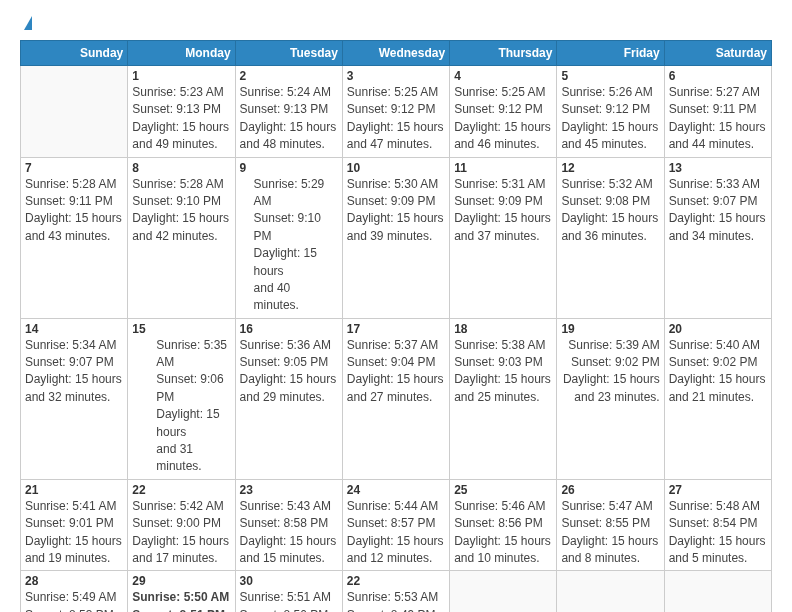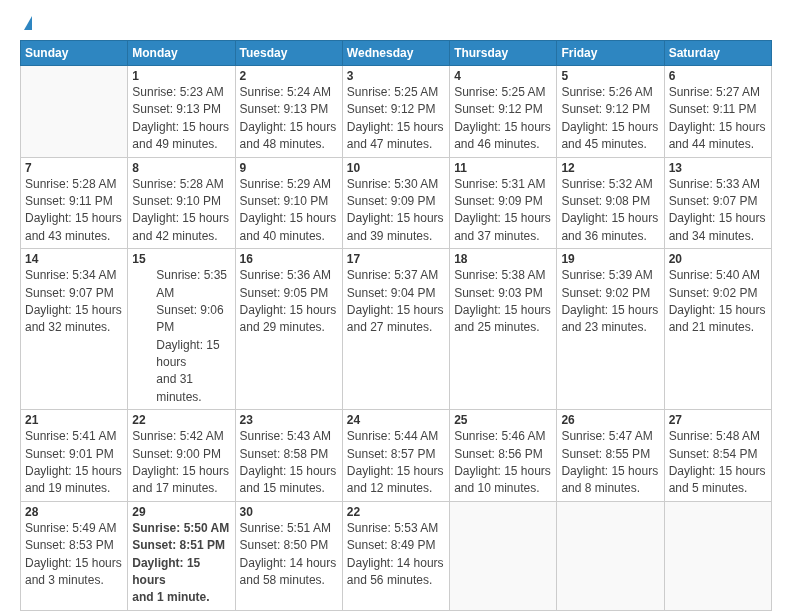--- a/index.html
+++ b/index.html
@@ -72,21 +72,21 @@
       border-collapse: collapse;
       width: 100%;
       table-layout: fixed;
     }
     .calendar th {
       background-color: #2e86c1;
       color: white;
       font-size: 12px;
       font-weight: bold;
       padding: 5px 4px;
-      text-align: left;
+      text-align: right;
       border: 1px solid #2471a3;
     }
     .calendar td {
       vertical-align: top;
       border: 1px solid #ccc;
       padding: 3px 4px;
       font-size: 9.5px;
       color: #333;
       height: 88px;
     }
@@ -198,21 +198,21 @@
           </td>
           <td>
             <span class="day-number">8</span>
             <div class="day-info" style="white-space: pre-line;">Sunrise: 5:28 AM
 Sunset: 9:10 PM
 Daylight: 15 hours
 and 42 minutes.</div>
           </td>
           <td>
             <span class="day-number">9</span>
-            <div class="day-info" style="white-space: pre-line;">Sunrise: 5:29 AM
+            <div class="day-info" style="white-space: pre-line; margin-left: 14px;">Sunrise: 5:29 AM
 Sunset: 9:10 PM
 Daylight: 15 hours
 and 40 minutes.</div>
           </td>
           <td>
             <span class="day-number">10</span>
             <div class="day-info" style="white-space: pre-line;">Sunrise: 5:30 AM
 Sunset: 9:09 PM
 Daylight: 15 hours
 and 39 minutes.</div>
@@ -270,21 +270,21 @@
           </td>
           <td>
             <span class="day-number">18</span>
             <div class="day-info" style="white-space: pre-line;">Sunrise: 5:38 AM
 Sunset: 9:03 PM
 Daylight: 15 hours
 and 25 minutes.</div>
           </td>
           <td>
             <span class="day-number">19</span>
-            <div class="day-info" style="white-space: pre-line;">Sunrise: 5:39 AM
+            <div class="day-info" style="white-space: pre-line; text-align: right;">Sunrise: 5:39 AM
 Sunset: 9:02 PM
 Daylight: 15 hours
 and 23 minutes.</div>
           </td>
           <td>
             <span class="day-number">20</span>
             <div class="day-info" style="white-space: pre-line;">Sunrise: 5:40 AM
 Sunset: 9:02 PM
 Daylight: 15 hours
 and 21 minutes.</div>

